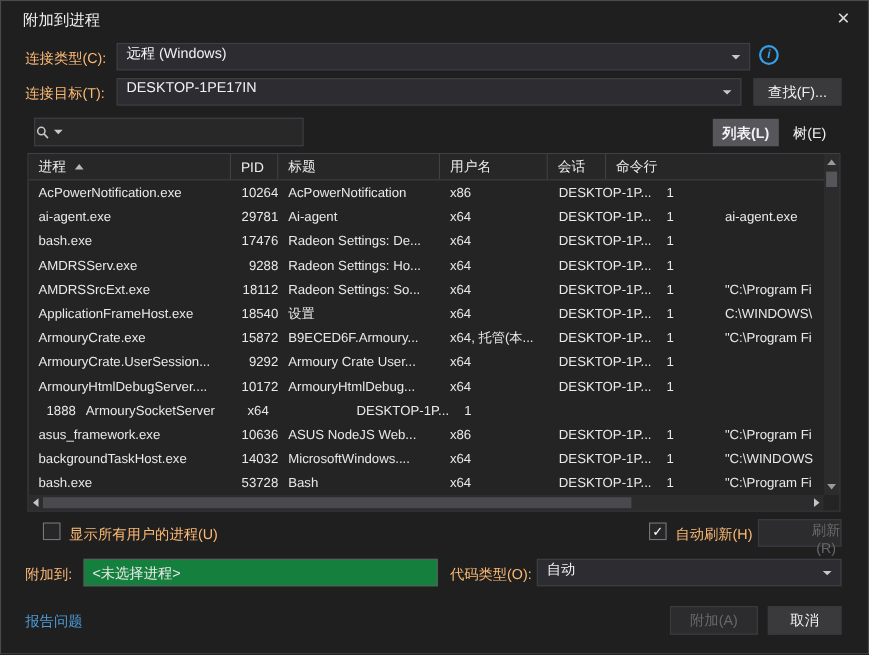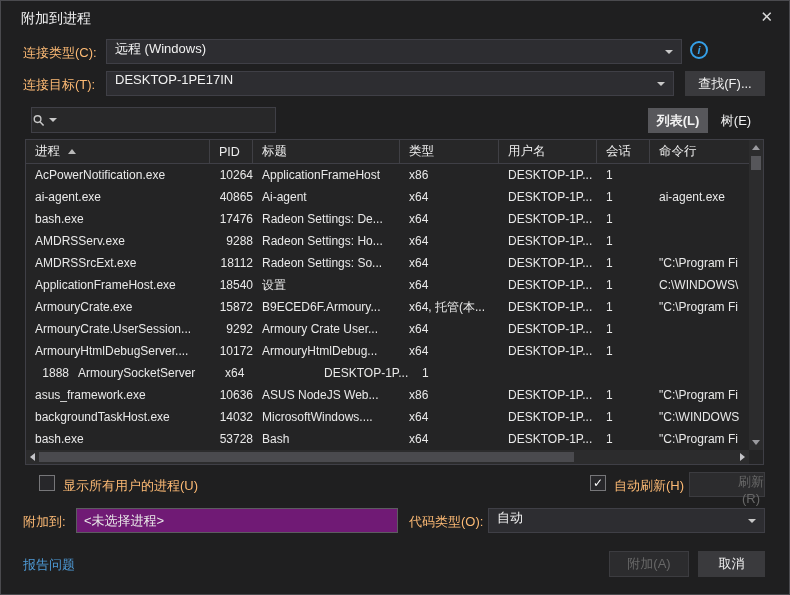--- a/index.html
+++ b/index.html
@@ -77,21 +77,21 @@
   .hscroll .arrow-right { position:absolute; right:4px; top:3px; width:0; height:0;
       border-top:4px solid transparent; border-bottom:4px solid transparent; border-left:5px solid #c4c4c8; }
   .scroll-corner { position:absolute; right:0; bottom:0; width:14px; height:14px; background:#242425; }
 
   
   .checkbox { position:absolute; width:16px; height:16px; background:#27272a; border:1px solid #767679;
               display:flex; align-items:center; justify-content:center; cursor:pointer;
               color:#ffffff; font-size:12px; line-height:1; }
 
   
-  .textinput { position:absolute; height:25px; background:#701a75; border:1px solid #5c5c60;
+  .textinput { position:absolute; height:25px; background:#15803d; border:1px solid #5c5c60;
                color:#e9e9e9; font-size:13px; padding:0 7px; outline:none; font-family:inherit; }
 
   .link { position:absolute; color:#4f9cd8; font-size:13px; cursor:pointer; }
 </style>
 </head>
 <body>
 
 <div class="dialog">
 
   <div class="titlebar">
@@ -133,47 +133,44 @@
       <div class="th col-process">
         <span>进程</span>
         <span class="sort-asc"></span>
       </div>
       <div class="th col-pid">
         <span>PID</span>
       </div>
       <div class="th col-title">
         <span>标题</span>
       </div>
-      <div class="th col-type">
-        <span>类型</span>
-      </div>
       <div class="th col-user">
         <span>用户名</span>
       </div>
       <div class="th col-session">
         <span>会话</span>
       </div>
       <div class="th col-cmd" style="border-right:none;">
         <span>命令行</span>
       </div>
     </div>
 
     <div class="tbody">
         <div class="trow">
           <div class="tcell col-process">AcPowerNotification.exe</div>
           <div class="tcell col-pid">10264</div>
-          <div class="tcell col-title">ApplicationFrameHost</div>
+          <div class="tcell col-title">AcPowerNotification</div>
           <div class="tcell col-type">x86</div>
           <div class="tcell col-user">DESKTOP-1P...</div>
           <div class="tcell col-session">1</div>
           <div class="tcell col-cmd"></div>
         </div>
         <div class="trow">
           <div class="tcell col-process">ai-agent.exe</div>
-          <div class="tcell col-pid">40865</div>
+          <div class="tcell col-pid">29781</div>
           <div class="tcell col-title">Ai-agent</div>
           <div class="tcell col-type">x64</div>
           <div class="tcell col-user">DESKTOP-1P...</div>
           <div class="tcell col-session">1</div>
           <div class="tcell col-cmd">ai-agent.exe</div>
         </div>
         <div class="trow">
           <div class="tcell col-process">bash.exe</div>
           <div class="tcell col-pid">17476</div>
           <div class="tcell col-title">Radeon Settings: De...</div>

